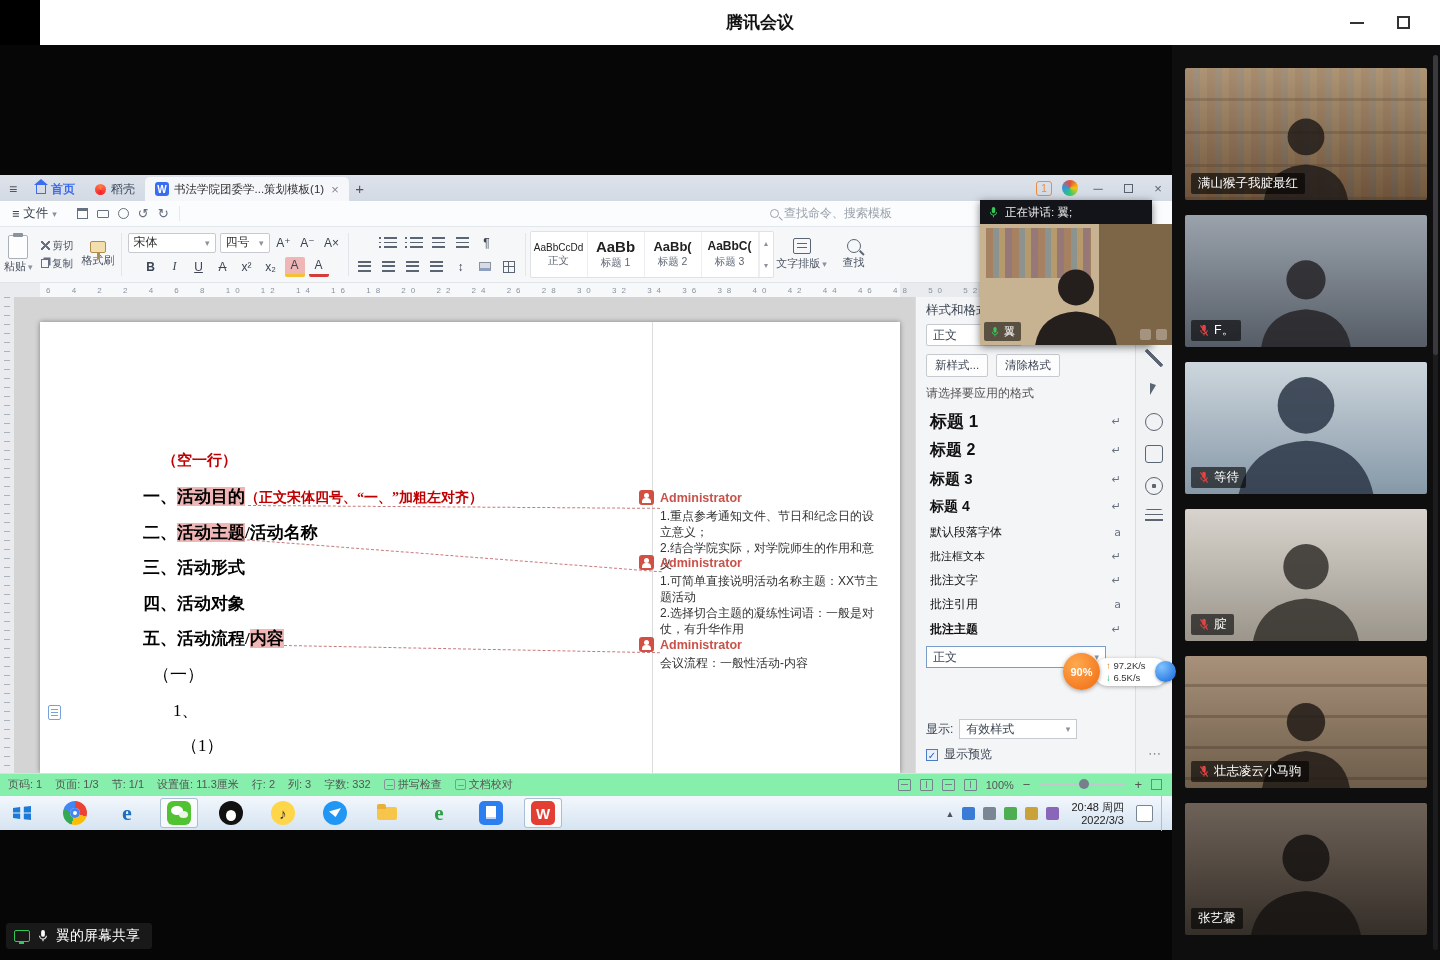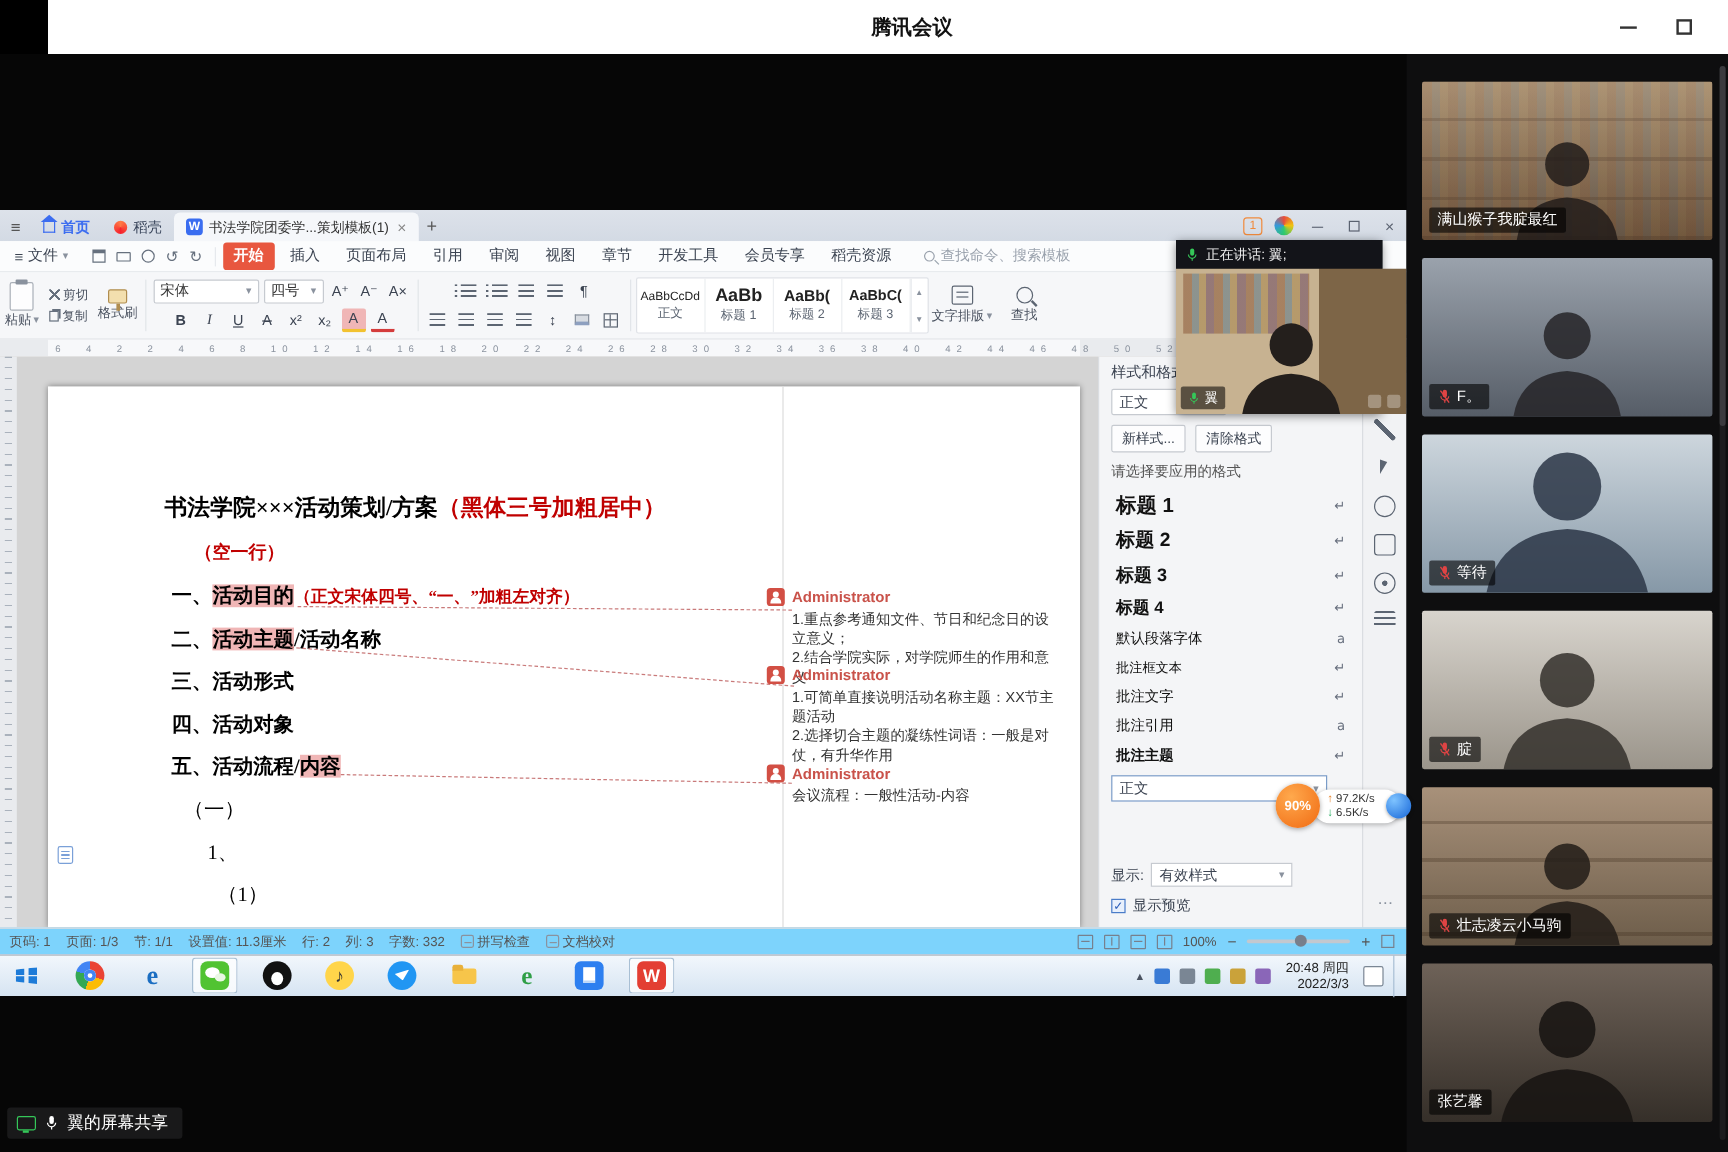--- a/index.html
+++ b/index.html
@@ -168,21 +168,21 @@
   .rt-pen { top:52px; background:linear-gradient(45deg,transparent 42%,#5c6572 42% 58%,transparent 58%); }
   .rt-cur { top:84px; }
   .rt-cur::before { content:""; position:absolute; left:5px; top:2px; border-left:6px solid #5c6572; border-bottom:10px solid transparent; border-top:2px solid transparent; }
   .rt-c1 { top:116px; border:1.4px solid #5c6572; border-radius:50%; }
   .rt-c2 { top:148px; border:1.4px solid #5c6572; }
   .rt-c3 { top:180px; border:1.4px solid #5c6572; border-radius:50%; background:radial-gradient(circle at center,#5c6572 2px,transparent 2.5px); }
   .rt-c4 { top:212px; background:repeating-linear-gradient(#5c6572 0 1.5px,transparent 1.5px 5px); height:14px; }
   .rt-more { position:absolute; left:0; bottom:12px; width:37px; text-align:center; color:#8a929e; font-size:13px; }
 
   
-  .wps-statusbar { position:absolute; left:0; top:598px; width:1172px; height:22px; background:#7dd3fc; border-top:1px solid #dadde1; display:flex; align-items:center; font-size:11px; color:#555; padding:0 8px; gap:13px; }
+  .wps-statusbar { position:absolute; left:0; top:598px; width:1172px; height:22px; background:#86efac; border-top:1px solid #dadde1; display:flex; align-items:center; font-size:11px; color:#555; padding:0 8px; gap:13px; }
   .sb-ico { width:11px; height:11px; border:1px solid #8a929e; border-radius:2px; display:inline-block; margin-right:3px; vertical-align:-2px; background:linear-gradient(#8a929e,#8a929e) 2px 5px/6px 1px no-repeat; }
   .sb-right { position:absolute; right:10px; display:flex; align-items:center; gap:9px; }
   .vw { width:13px; height:12px; border:1.2px solid #77808d; border-radius:1px; }
   .vw.a { background:linear-gradient(#77808d,#77808d) center/7px 1.2px no-repeat; }
   .vw.b { background:linear-gradient(#77808d,#77808d) center/1.2px 7px no-repeat; }
   .zoom-track { width:86px; height:3px; background:#c3c8cf; border-radius:2px; position:relative; }
   .zoom-thumb { position:absolute; left:40px; top:-4px; width:10px; height:10px; border-radius:50%; background:#777f8c; }
   .zbtn { color:#555; font-size:13px; }
   .fsq { width:11px; height:11px; border:1.4px solid #77808d; }
 
@@ -319,32 +319,20 @@
           <span>文件</span>
           <span class="dd">▾</span>
         </div>
         <div class="qat">
           <i class="qi-save"></i>
           <i class="qi-print"></i>
           <i class="qi-prev"></i>
           <i class="arr">↺</i>
           <i class="arr">↻</i>
         </div>
-        <div class="mb-items">
-          <span class="mb-item active">开始</span>
-          <span class="mb-item">插入</span>
-          <span class="mb-item">页面布局</span>
-          <span class="mb-item">引用</span>
-          <span class="mb-item">审阅</span>
-          <span class="mb-item">视图</span>
-          <span class="mb-item">章节</span>
-          <span class="mb-item">开发工具</span>
-          <span class="mb-item">会员专享</span>
-          <span class="mb-item">稻壳资源</span>
-        </div>
         <div class="mb-search">
           <span class="s-ico"></span>
           <span>查找命令、搜索模板</span>
         </div>
       </div>
 
       <div class="wps-toolbar">
         <div class="tg">
           <div class="paste-ico"></div>
           <div class="lbl">
@@ -476,23 +464,20 @@
         <div class="hr-nums">6 4 2 2 4 6 8 10 12 14 16 18 20 22 24 26 28 30 32 34 36 38 40 42 44 46 48 50 52 54 56 58 60 62</div>
       </div>
 
       <div class="wps-canvas">
         <div class="vruler">
             <i></i>
           </div>
 
         <div class="page">
           <div class="page-divider"></div>
-          <div class="doc-title">
-            <span>书法学院×××活动策划/方案</span><span class="red">（黑体三号加粗居中）</span>
-          </div>
           <div class="doc-note">（空一行）</div>
           <div class="doc-line dl1">
             <span>一、</span><span class="hl">活动目的</span><span class="rednote">（正文宋体四号、“一、”加粗左对齐）</span>
           </div>
           <div class="doc-line dl2">
             <span>二、</span><span class="hl">活动主题</span><span>/活动名称</span>
           </div>
           <div class="doc-line dl3">三、活动形式</div>
           <div class="doc-line dl4">四、活动对象</div>
           <div class="doc-line dl5">

